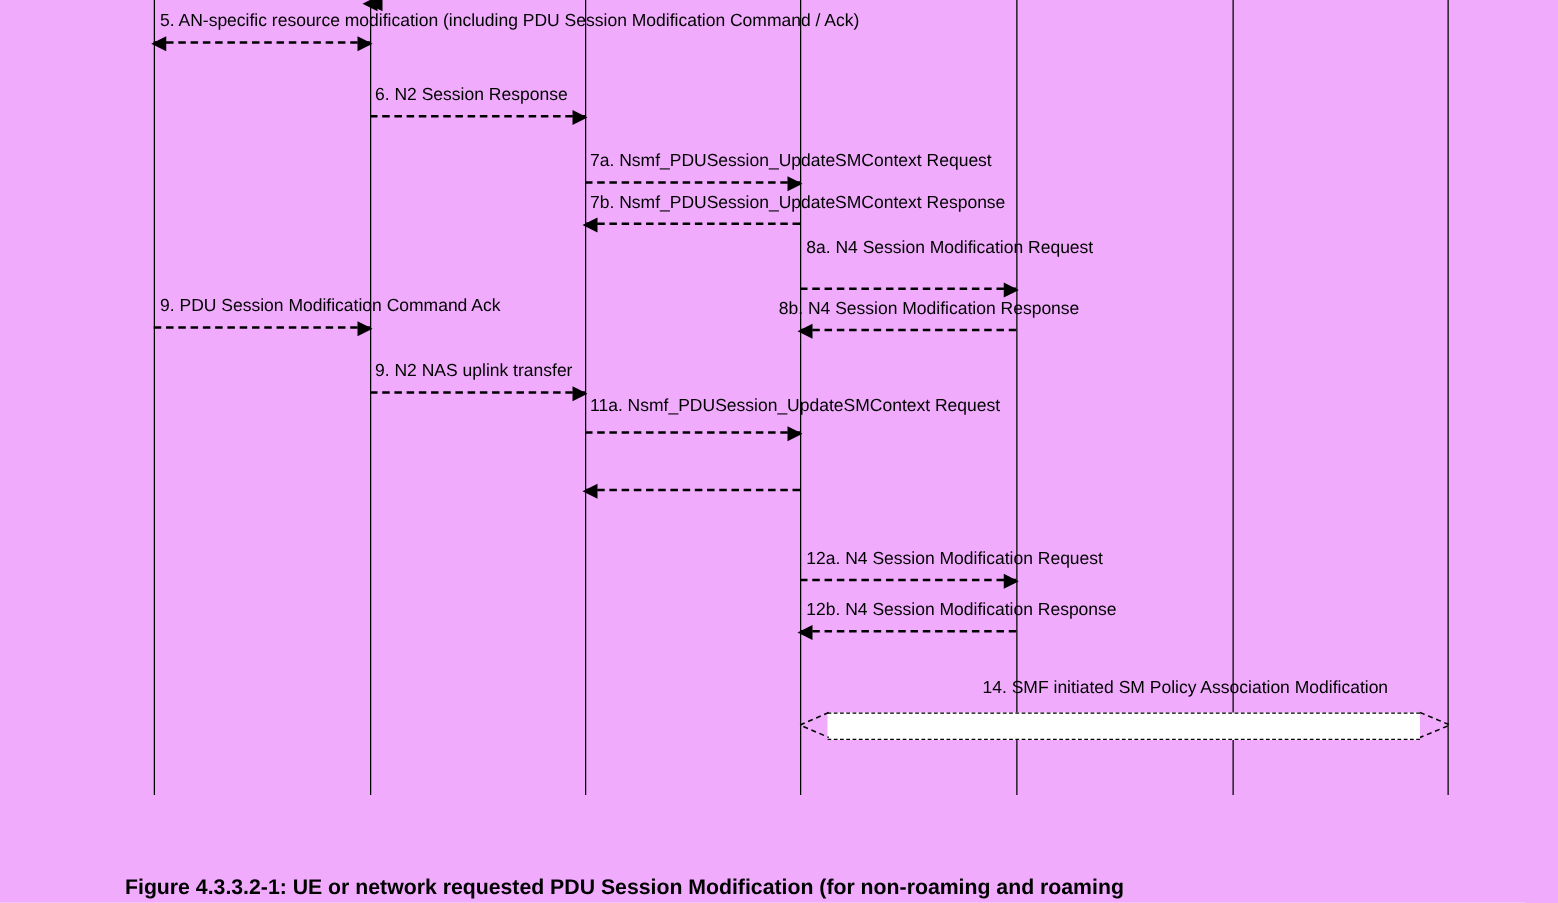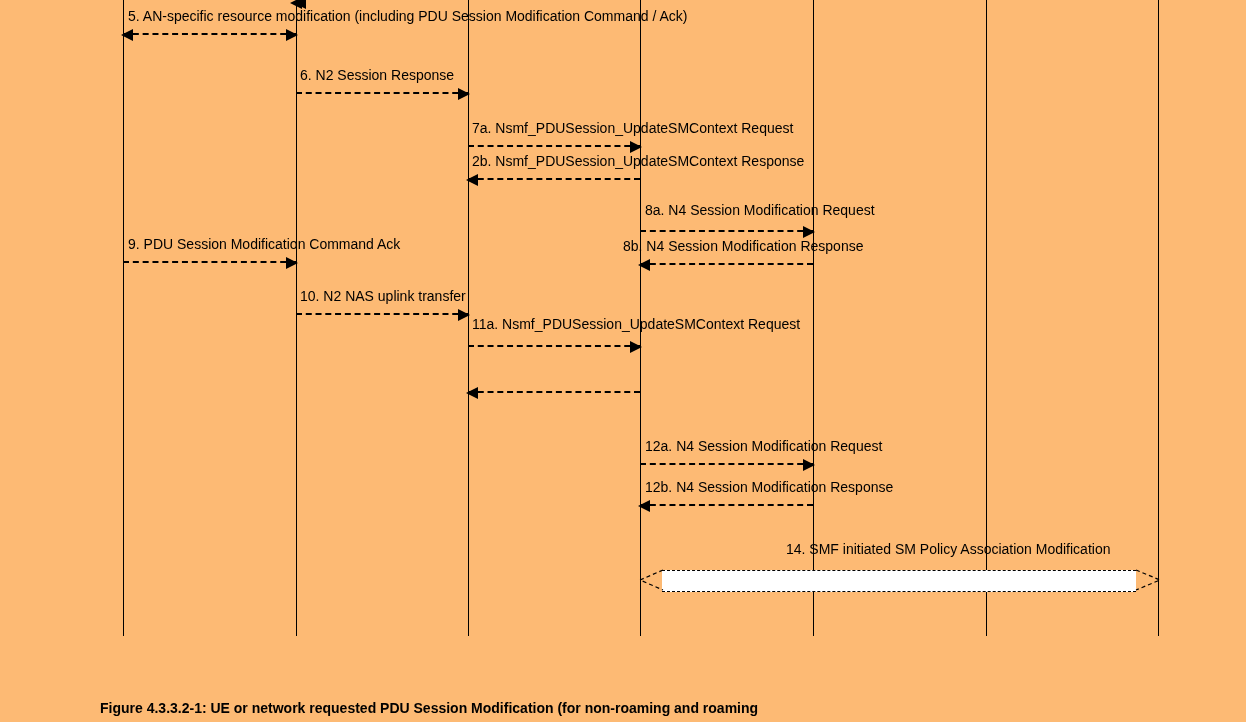--- a/index.html
+++ b/index.html
@@ -5,21 +5,21 @@
   body {
     margin: 0;
     font-family: Arial, Helvetica, sans-serif;
     background: #fff;
     color: #000;
   }
   .canvas {
     position: relative;
     width: 1246px;
     height: 722px;
-    background: #fdba74;
+    background: #f0abfc;
     overflow: hidden;
     text-decoration: underline;
   }
   .lifeline {
     position: absolute;
     top: 0;
     width: 0;
     height: 636px;
     border-left: 1.5px solid #000;
   }
@@ -66,21 +66,21 @@
     border-left: 12px solid #000;
   }
   .big-hollow {
     position: absolute;
     border: 1px dashed #000;
     background: #fff;
   }
   .caption {
     position: absolute;
     font-weight: bold;
-    font-size: 14px;
+    font-size: 17px;
     white-space: nowrap;
   }
   .watermark {
     position: absolute;
     font-size: 12px;
     color: #ddd;
     right: 4px;
     bottom: 8px;
     letter-spacing: 0.5px;
   }
@@ -103,33 +103,33 @@
 
   <div class="msg" style="left:128px; top:8px;">5. AN-specific resource modification (including PDU Session Modification Command / Ack)</div>
   <div class="arrow bidi" style="left:123px; width:173px; top:33px;"></div>
 
   <div class="msg" style="left:300px; top:67px;">6. N2 Session Response</div>
   <div class="arrow right" style="left:296px; width:172px; top:92px;"></div>
 
   <div class="msg" style="left:472px; top:120px;">7a. Nsmf_PDUSession_UpdateSMContext Request</div>
   <div class="arrow right" style="left:468px; width:172px; top:145px;"></div>
 
-  <div class="msg" style="left:472px; top:153px;">2b. Nsmf_PDUSession_UpdateSMContext Response</div>
+  <div class="msg" style="left:472px; top:153px;">7b. Nsmf_PDUSession_UpdateSMContext Response</div>
   <div class="arrow left" style="left:468px; width:172px; top:178px;"></div>
 
-  <div class="msg" style="left:645px; top:202px;">8a. N4 Session Modification Request</div>
+  <div class="msg" style="left:645px; top:189px;">8a. N4 Session Modification Request</div>
   <div class="arrow right" style="left:640px; width:173px; top:230px;"></div>
 
   <div class="msg" style="left:623px; top:238px;">8b. N4 Session Modification Response</div>
   <div class="arrow left" style="left:640px; width:173px; top:263px;"></div>
 
   <div class="msg" style="left:128px; top:236px;">9. PDU Session Modification Command Ack</div>
   <div class="arrow right" style="left:123px; width:173px; top:261px;"></div>
 
-  <div class="msg" style="left:300px; top:288px;">10. N2 NAS uplink transfer</div>
+  <div class="msg" style="left:300px; top:288px;">9. N2 NAS uplink transfer</div>
   <div class="arrow right" style="left:296px; width:172px; top:313px;"></div>
 
   <div class="msg" style="left:472px; top:316px;">11a. Nsmf_PDUSession_UpdateSMContext Request</div>
   <div class="arrow right" style="left:468px; width:172px; top:345px;"></div>
 
   <div class="arrow left" style="left:468px; width:172px; top:391px;"></div>
 
   <div class="msg" style="left:645px; top:438px;text-align:right;">12a. N4 Session Modification Request</div>
   <div class="arrow right" style="left:640px; width:173px; top:463px;"></div>
 

